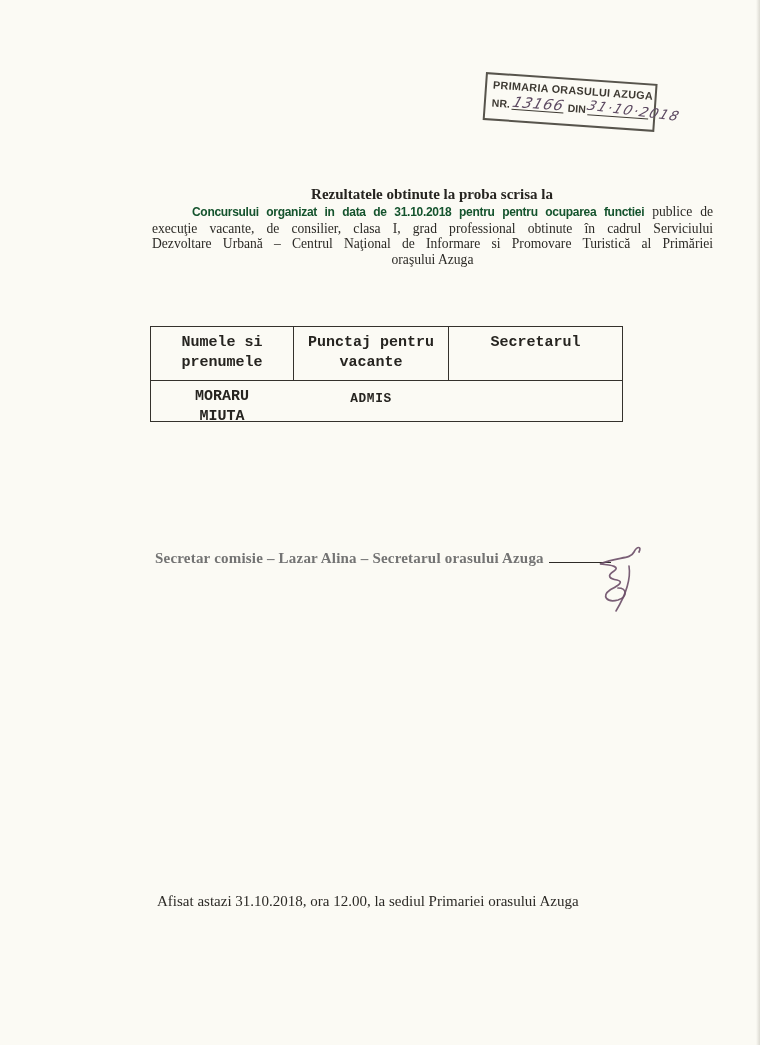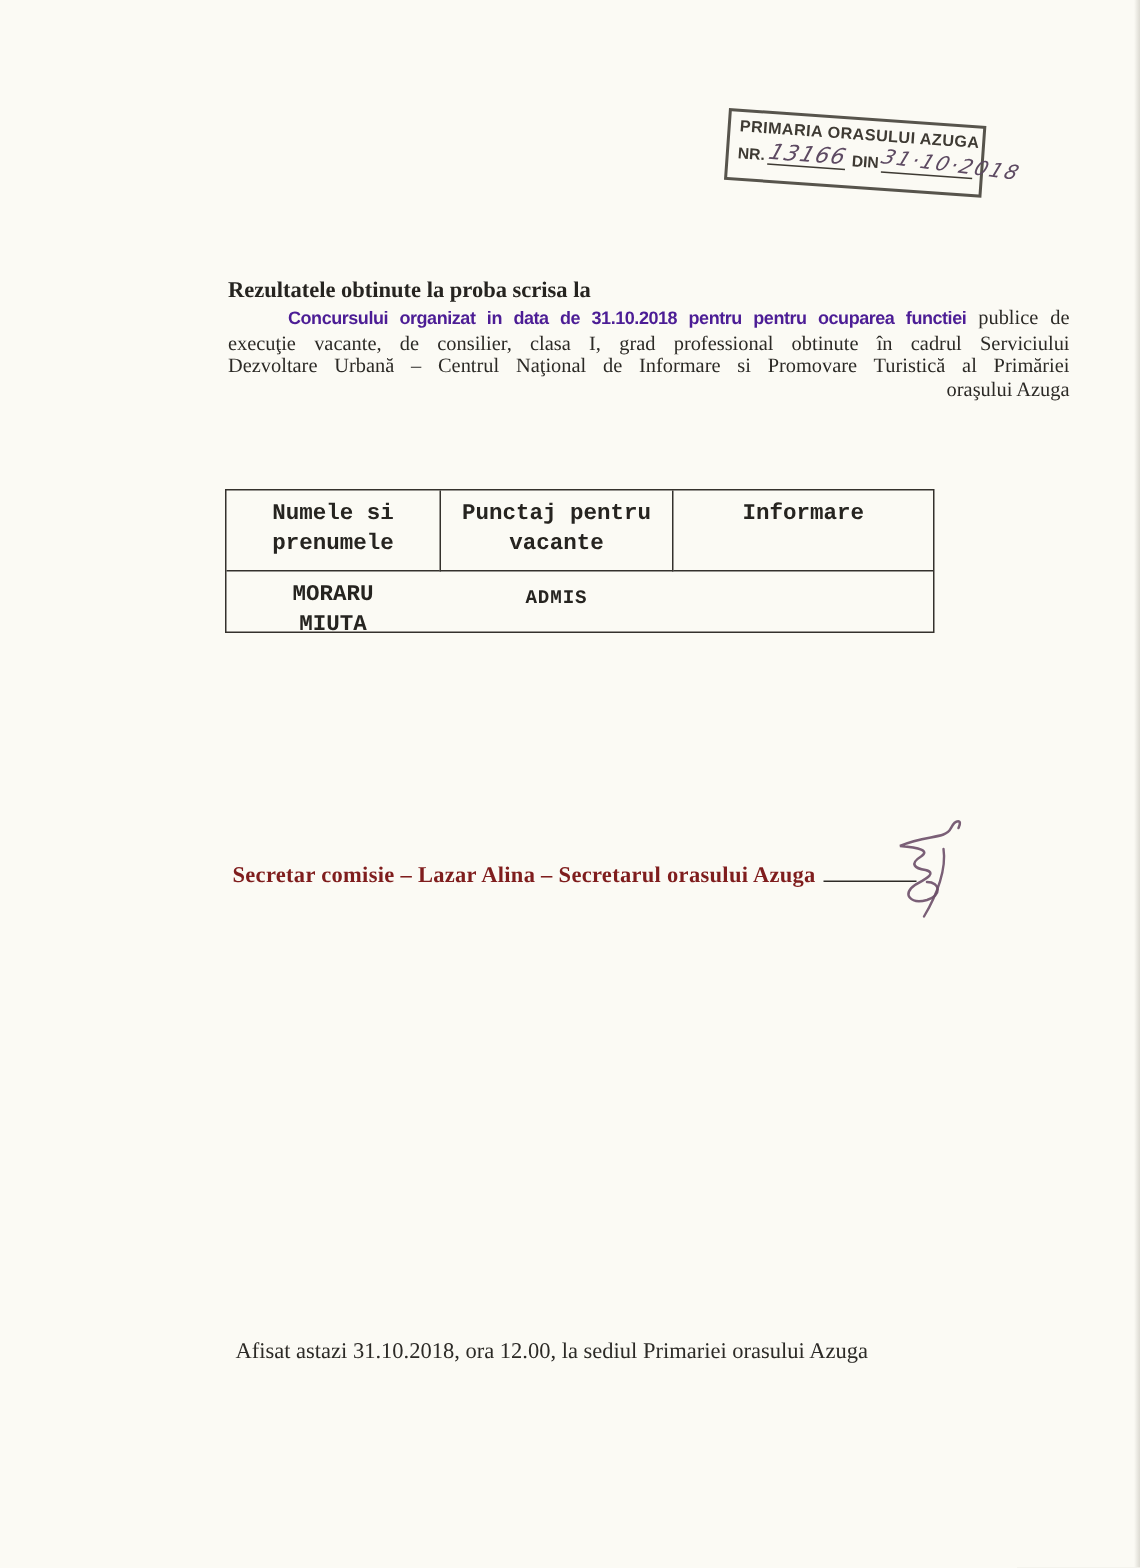--- a/index.html
+++ b/index.html
@@ -39,52 +39,52 @@
   .blank.din{min-width:50px;margin-left:2px;}
   .hand{
     font-family:"DejaVu Sans", sans-serif;font-style:italic;
     color:#5d4a62;font-weight:normal;
   }
   .hand-nr{display:inline-block;font-size:14.5px;line-height:12px;transform:skewX(-14deg);letter-spacing:1px;}
   .hand-din{display:inline-block;font-size:13.5px;line-height:11px;transform:rotate(3deg) skewX(-14deg);letter-spacing:1.5px;white-space:nowrap;}
   
   .doc-title{
     position:absolute;left:152px;top:186px;width:560px;
-    text-align:left;font-weight:bold;font-size:15px;color:#262420;
+    text-align:center;font-weight:bold;font-size:15px;color:#262420;
   }
   .intro{
     position:absolute;left:152px;top:204px;width:561px;
     font-size:13.6px;line-height:15.6px;color:#2c2a26;
   }
   .jline{text-align:justify;text-align-last:justify;}
-  .lline{text-align:right;}
+  .lline{text-align:center;}
   .indent{display:inline-block;width:40px;}
   .lead-bold{
     font-family:"Liberation Sans", sans-serif;font-weight:bold;
-    font-size:12px;letter-spacing:-0.3px;color:#4c1d95;
+    font-size:12px;letter-spacing:-0.3px;color:#14532d;
   }
   
   .res-table{
     position:absolute;left:150px;top:326px;
     display:grid;grid-template-columns:142px 156px 173px;
     border:1.6px solid #34312c;
   }
   .cell{
     box-sizing:border-box;text-align:center;font-weight:bold;
     padding-top:6px;font-size:15px;line-height:20px;color:#262420;
   }
   .cell.mid{border-left:1.3px solid #34312c;border-right:1.3px solid #34312c;}
   .hcell{height:54px;border-bottom:1.4px solid #34312c;}
   .rcell{height:40px;}
   .cell-line{display:block;font-family:Liberation Mono, monospace;}
   .admis{font-size:12.8px;letter-spacing:0.6px;padding-top:8px;}
   
   .sig{
-    position:absolute;left:155px;top:576px;white-space:nowrap;
-    font-weight:bold;font-size:15px;letter-spacing:0.2px;color:#7f1d1d;
+    position:absolute;left:155px;top:550px;white-space:nowrap;
+    font-weight:bold;font-size:15px;letter-spacing:0.2px;color:#737373;
   }
   .sig-blank{
     display:inline-block;width:62px;border-bottom:1.6px solid #2e2b27;
     margin-left:5px;
   }
   .sig-scribble{position:absolute;left:586px;top:543px;}
   
   .posting-note{
     position:absolute;left:157px;top:893px;font-size:15px;color:#2c2a26;
   }
@@ -119,21 +119,21 @@
   <div class="res-table">
     <div class="cell hcell">
       <span class="cell-line">Numele si</span>
       <span class="cell-line">prenumele</span>
     </div>
     <div class="cell hcell mid">
       <span class="cell-line">Punctaj pentru</span>
       <span class="cell-line">vacante</span>
     </div>
     <div class="cell hcell">
-      <span class="cell-line">Informare</span>
+      <span class="cell-line">Secretarul</span>
     </div>
     <div class="cell rcell">
       <span class="cell-line">MORARU</span>
       <span class="cell-line">MIUTA</span>
     </div>
     <div class="cell rcell admis">
       <span class="cell-line">ADMIS</span>
     </div>
   </div>
 

